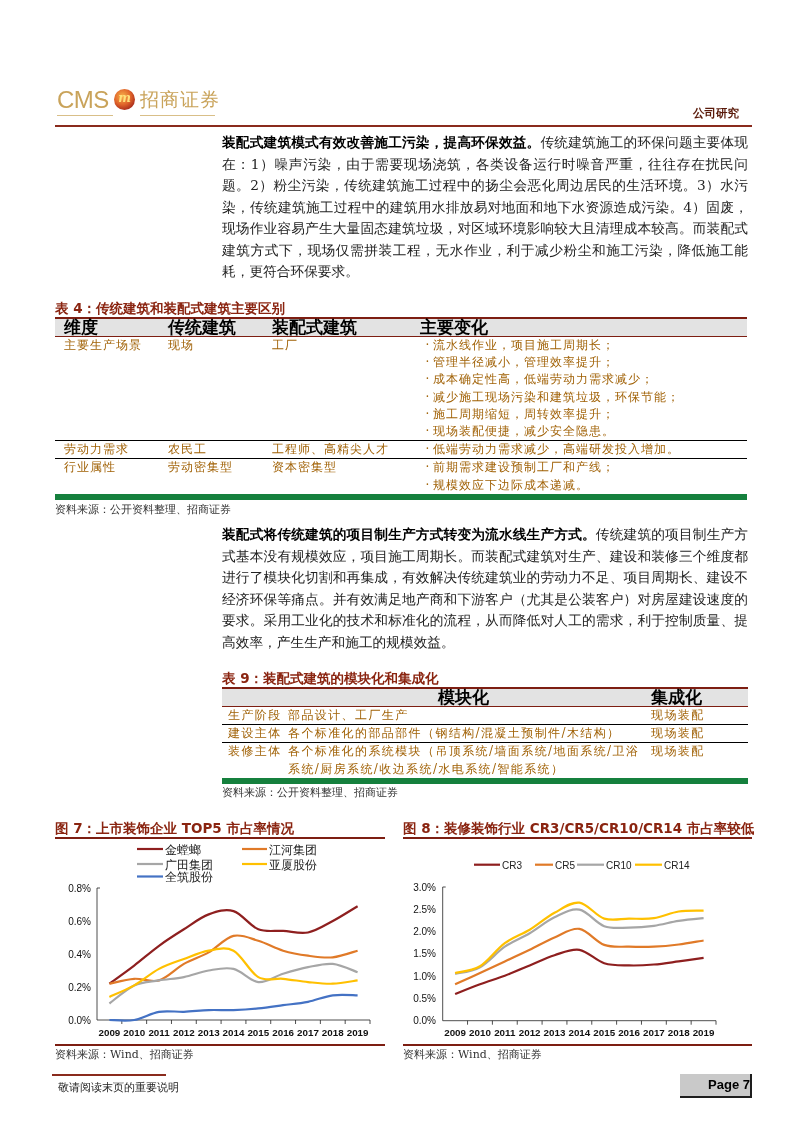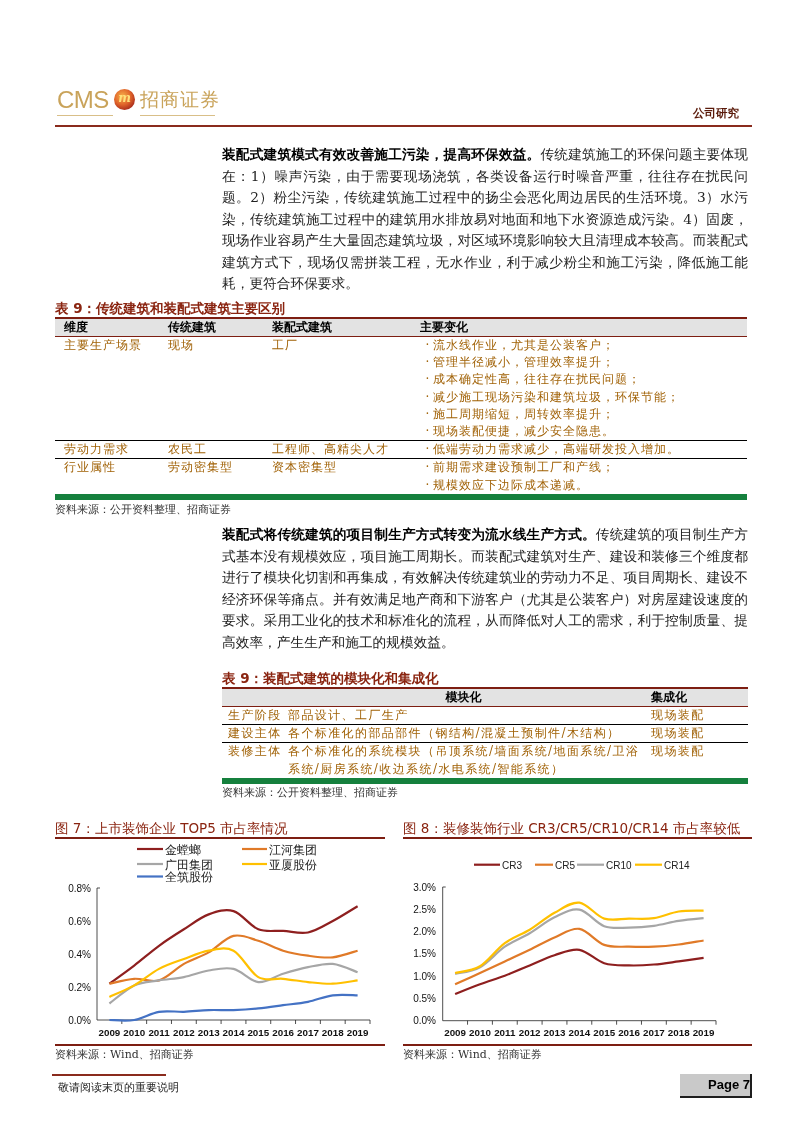--- a/index.html
+++ b/index.html
@@ -19,35 +19,35 @@
   .section-label { left:690px; top:78px; width:52px; text-align:center; font-size:11.5px; font-weight:bold; color:#5a1a0a; }
   .header-rule { left:55px; top:97px; width:697px; height:2px; background:#8a2b1d; }
 
   
   .para { left:222px; width:526px; font-size:13.7px; line-height:21.5px; text-align:justify; color:#222; }
   .para b { color:#000; font-weight:bold; }
 
   
   .tbl-title { font-family:"DejaVu Sans", sans-serif; font-weight:bold; font-size:13.5px; line-height:17px; height:17px; color:#8a2410; white-space:nowrap; }
   .t-head { display:grid; background:#e3e3e3; border-top:2px solid #7d1e12; border-bottom:1px solid #7d1e12; }
-  .t-head div { font-weight:bold; font-size:12px; line-height:17px; padding-left:9px; color:#000; white-space:nowrap; }
+  .t-head div { font-weight:bold; font-size:17px; line-height:17px; padding-left:9px; color:#000; white-space:nowrap; }
   .t-row { display:grid; border-bottom:1px solid #000; }
   .t-row.last { border-bottom:6px solid #15803d; }
   .t-row > div { font-size:12px; line-height:17.2px; padding-left:9px; letter-spacing:1px; color:#a16207; }
   .t2 .t-head, .t2 .t-row { grid-template-columns:104px 104px 148px 336px; }
   .t3 .t-head, .t3 .t-row { grid-template-columns:60px 363px 103px; }
   .t3 .t-row > div { padding-left:6px; letter-spacing:1.4px; }
   .t3 .t-head div { padding-left:6px; }
   .t3 .t-head .center { text-align:center; padding-left:0; }
   .bullet-line { white-space:nowrap; }
   .bullet { display:inline-block; width:10px; text-align:center; margin-left:3px; }
   .source { font-size:11px; color:#333; line-height:14px; white-space:nowrap; }
 
   
-  .fig-title { font-family:"DejaVu Sans", sans-serif; font-weight:normal; font-size:13.5px; line-height:17px; color:#8a2410; white-space:nowrap; }
+  .fig-title { font-family:"DejaVu Sans", sans-serif; font-weight:bold; font-size:13.5px; line-height:17px; color:#8a2410; white-space:nowrap; }
   .fig-rule-top { height:2px; background:#7d1e12; }
   .fig-rule-bottom { height:2px; background:#7d1e12; }
   svg text { font-family:"Liberation Sans", sans-serif; }
 
   
   .footer-rule { left:52px; top:1046px; width:114px; height:1.5px; background:#8a2b1d; }
   .footer-text { left:58px; top:1052px; font-size:11px; color:#222; }
   .page-box { left:680px; top:1046px; width:70px; height:22px; background:#c9c9c9; border-right:2px solid #1e1e1e; border-bottom:2px solid #1e1e1e;
               font-family:"Liberation Sans", sans-serif; font-weight:bold; font-size:13px; line-height:22px; text-align:right; color:#000; }
 </style>
@@ -59,40 +59,40 @@
   <div class="abs logo-cms">CMS</div>
   <div class="abs logo-emblem">
       <span>m</span>
     </div>
   <div class="abs logo-cn">招商证券</div>
   <div class="abs logo-ul1"></div>
   <div class="abs logo-ul2"></div>
   <div class="abs section-label">公司研究</div>
   <div class="abs header-rule"></div>
 
-  <div class="abs para" style="top:116px;">
+  <div class="abs para" style="top:104px;">
     <b>装配式建筑模式有效改善施工污染，提高环保效益。</b><span>传统建筑施工的环保问题主要体现在：1）噪声污染，由于需要现场浇筑，各类设备运行时噪音严重，往往存在扰民问题。2）粉尘污染，传统建筑施工过程中的扬尘会恶化周边居民的生活环境。3）水污染，传统建筑施工过程中的建筑用水排放易对地面和地下水资源造成污染。4）固废，现场作业容易产生大量固态建筑垃圾，对区域环境影响较大且清理成本较高。而装配式建筑方式下，现场仅需拼装工程，无水作业，利于减少粉尘和施工污染，降低施工能耗，更符合环保要求。</span>
   </div>
 
   <div class="abs t2" style="left:55px; top:272px; width:692px;">
-    <div class="tbl-title">表 9：传统建筑和装配式建筑主要区别</div>
+    <div class="tbl-title">表 4：传统建筑和装配式建筑主要区别</div>
     <div class="t-head">
       <div>维度</div>
       <div>传统建筑</div>
       <div>装配式建筑</div>
       <div>主要变化</div>
     </div>
     <div class="t-row">
       <div>主要生产场景</div>
       <div>现场</div>
       <div>工厂</div>
       <div>
-        <div class="bullet-line"><span class="bullet">·</span><span>流水线作业，尤其是公装客户；</span></div>
+        <div class="bullet-line"><span class="bullet">·</span><span>流水线作业，项目施工周期长；</span></div>
         <div class="bullet-line"><span class="bullet">·</span><span>管理半径减小，管理效率提升；</span></div>
-        <div class="bullet-line"><span class="bullet">·</span><span>成本确定性高，往往存在扰民问题；</span></div>
+        <div class="bullet-line"><span class="bullet">·</span><span>成本确定性高，低端劳动力需求减少；</span></div>
         <div class="bullet-line"><span class="bullet">·</span><span>减少施工现场污染和建筑垃圾，环保节能；</span></div>
         <div class="bullet-line"><span class="bullet">·</span><span>施工周期缩短，周转效率提升；</span></div>
         <div class="bullet-line"><span class="bullet">·</span><span>现场装配便捷，减少安全隐患。</span></div>
       </div>
     </div>
     <div class="t-row">
       <div>劳动力需求</div>
       <div>农民工</div>
       <div>工程师、高精尖人才</div>
       <div>

